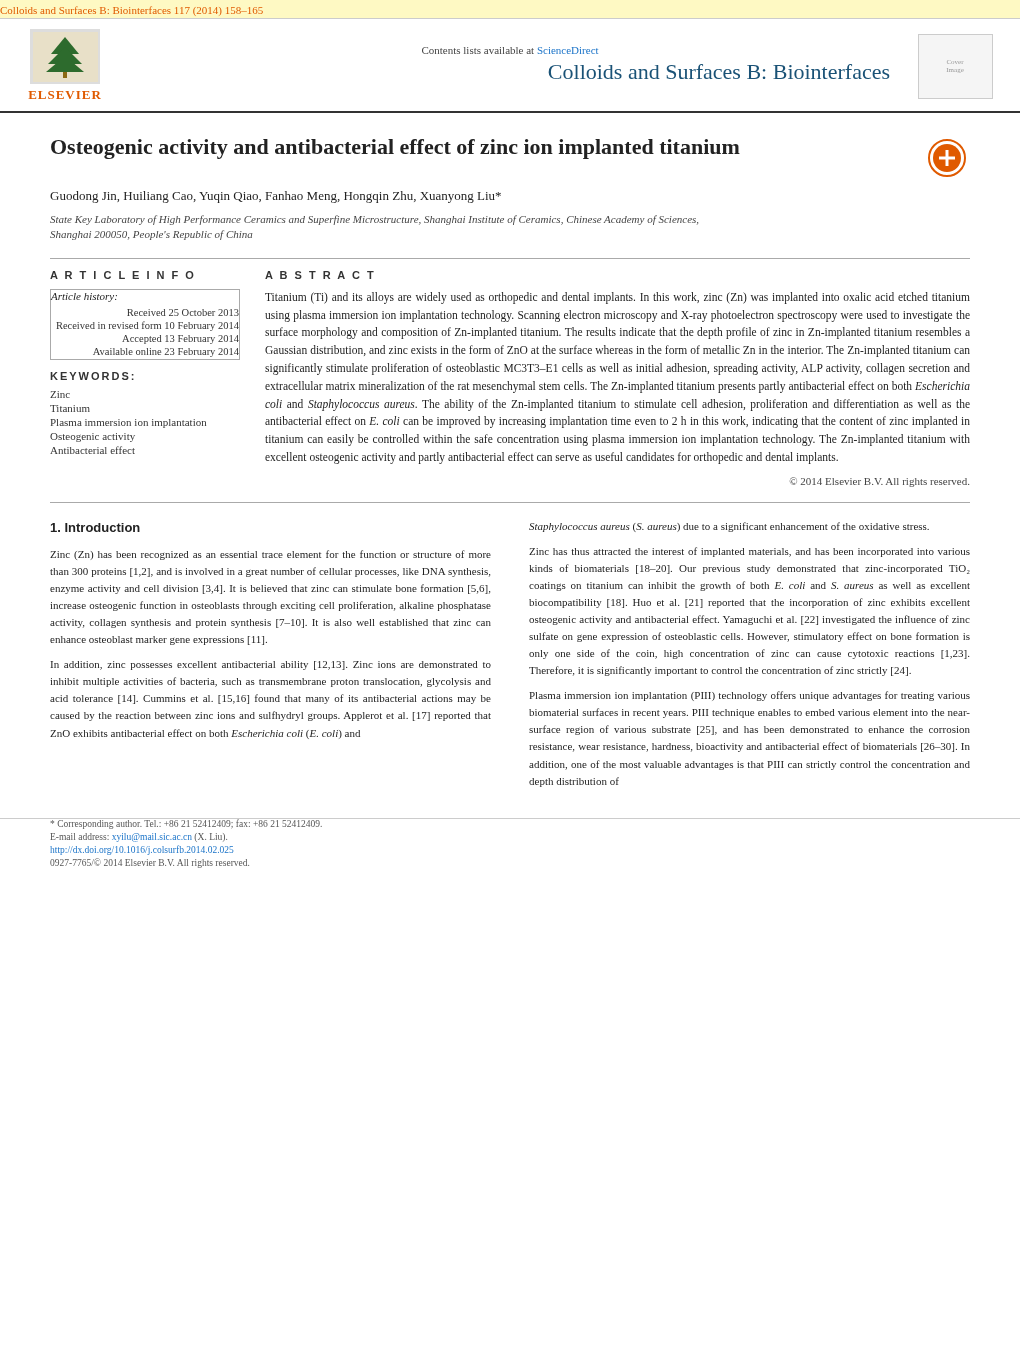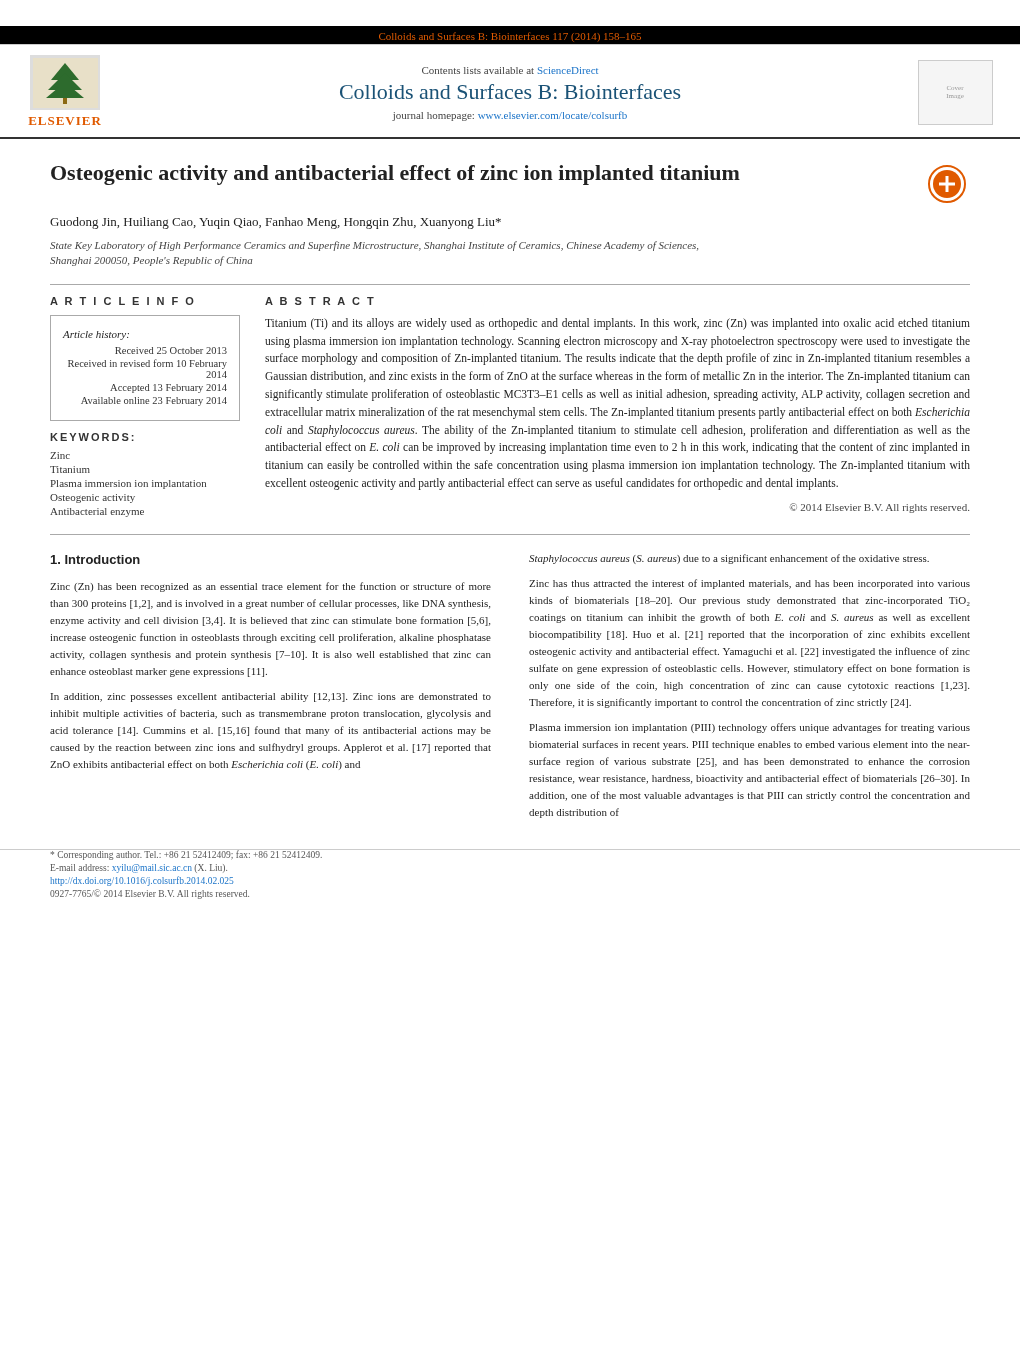--- a/index.html
+++ b/index.html
@@ -7,27 +7,25 @@
       font-family: 'Times New Roman', Times, serif;
       background: #fff;
       width: 1020px;
       min-height: 1351px;
       font-size: 13px;
       color: #222;
     }
 
     
     .journal-bar {
-      background: #000000;
-      text-align: center;
+      background: #fef9c3;
       padding: 4px 0 2px;
       font-size: 11px;
       color: #e05a00;
       border-bottom: 1px solid #ccc;
-      margin-top: 26px;
     }
 
     
     .header-section {
       display: flex;
       align-items: center;
       padding: 10px 20px 8px;
       border-bottom: 2px solid #333;
     }
     .elsevier-logo {
@@ -70,20 +68,21 @@
     }
     .sciencedirect-text a {
       color: #1a73c8;
       text-decoration: none;
     }
     .journal-title-header {
       font-size: 22px;
       font-weight: normal;
       color: #1a5276;
       margin-bottom: 4px;
+      text-align: right;
     }
     .journal-homepage {
       font-size: 11px;
       color: #444;
     }
     .journal-homepage a {
       color: #1a73c8;
       text-decoration: none;
     }
     .journal-logo-right {
@@ -162,21 +161,21 @@
     .article-info-col h4 {
       font-size: 11px;
       letter-spacing: 2px;
       text-transform: uppercase;
       color: #333;
       margin-bottom: 8px;
       font-family: Arial, sans-serif;
     }
     .info-box {
       border: 1px solid #aaa;
-      padding: 12px;
+      padding: 0;
       margin-bottom: 10px;
     }
     .info-box .info-title {
       font-style: italic;
       font-size: 11px;
       margin-bottom: 5px;
     }
     .info-box .info-row {
       font-size: 10.5px;
       color: #333;
@@ -289,24 +288,20 @@
       </svg>
     </div>
     <div class="elsevier-text">ELSEVIER</div>
   </div>
   <div class="header-center">
     <div class="sciencedirect-text">
       <span>Contents lists available at</span>
       <a href="#">ScienceDirect</a>
     </div>
     <div class="journal-title-header">Colloids and Surfaces B: Biointerfaces</div>
-    <div class="journal-homepage">
-      <span>journal homepage:</span>
-      <a href="#">www.elsevier.com/locate/colsurfb</a>
-    </div>
   </div>
   <div class="journal-logo-right">
     <div class="journal-logo-box">
       <span style="font-size:7px; color:#999;">Cover Image</span>
     </div>
   </div>
 </div>
 
 <div class="article-content">
 
@@ -341,21 +336,21 @@
         <div class="info-row">Received in revised form 10 February 2014</div>
         <div class="info-row">Accepted 13 February 2014</div>
         <div class="info-row">Available online 23 February 2014</div>
       </div>
       <div class="keywords-section">
         <h4>Keywords:</h4>
         <div class="keyword">Zinc</div>
         <div class="keyword">Titanium</div>
         <div class="keyword">Plasma immersion ion implantation</div>
         <div class="keyword">Osteogenic activity</div>
-        <div class="keyword">Antibacterial enzyme</div>
+        <div class="keyword">Antibacterial effect</div>
       </div>
     </div>
 
     <div class="abstract-col">
       <h4>A B S T R A C T</h4>
       <div class="abstract-text">
         Titanium (Ti) and its alloys are widely used as orthopedic and dental implants. In this work, zinc (Zn) was implanted into oxalic acid etched titanium using plasma immersion ion implantation technology. Scanning electron microscopy and X-ray photoelectron spectroscopy were used to investigate the surface morphology and composition of Zn-implanted titanium. The results indicate that the depth profile of zinc in Zn-implanted titanium resembles a Gaussian distribution, and zinc exists in the form of ZnO at the surface whereas in the form of metallic Zn in the interior. The Zn-implanted titanium can significantly stimulate proliferation of osteoblastic MC3T3–E1 cells as well as initial adhesion, spreading activity, ALP activity, collagen secretion and extracellular matrix mineralization of the rat mesenchymal stem cells. The Zn-implanted titanium presents partly antibacterial effect on both <span style="font-style:italic;">Escherichia coli</span> and <span style="font-style:italic;">Staphylococcus aureus</span>. The ability of the Zn-implanted titanium to stimulate cell adhesion, proliferation and differentiation as well as the antibacterial effect on <span style="font-style:italic;">E. coli</span> can be improved by increasing implantation time even to 2 h in this work, indicating that the content of zinc implanted in titanium can easily be controlled within the safe concentration using plasma immersion ion implantation technology. The Zn-implanted titanium with excellent osteogenic activity and partly antibacterial effect can serve as useful candidates for orthopedic and dental implants.
       </div>
       <div class="copyright-text">© 2014 Elsevier B.V. All rights reserved.</div>
     </div>

